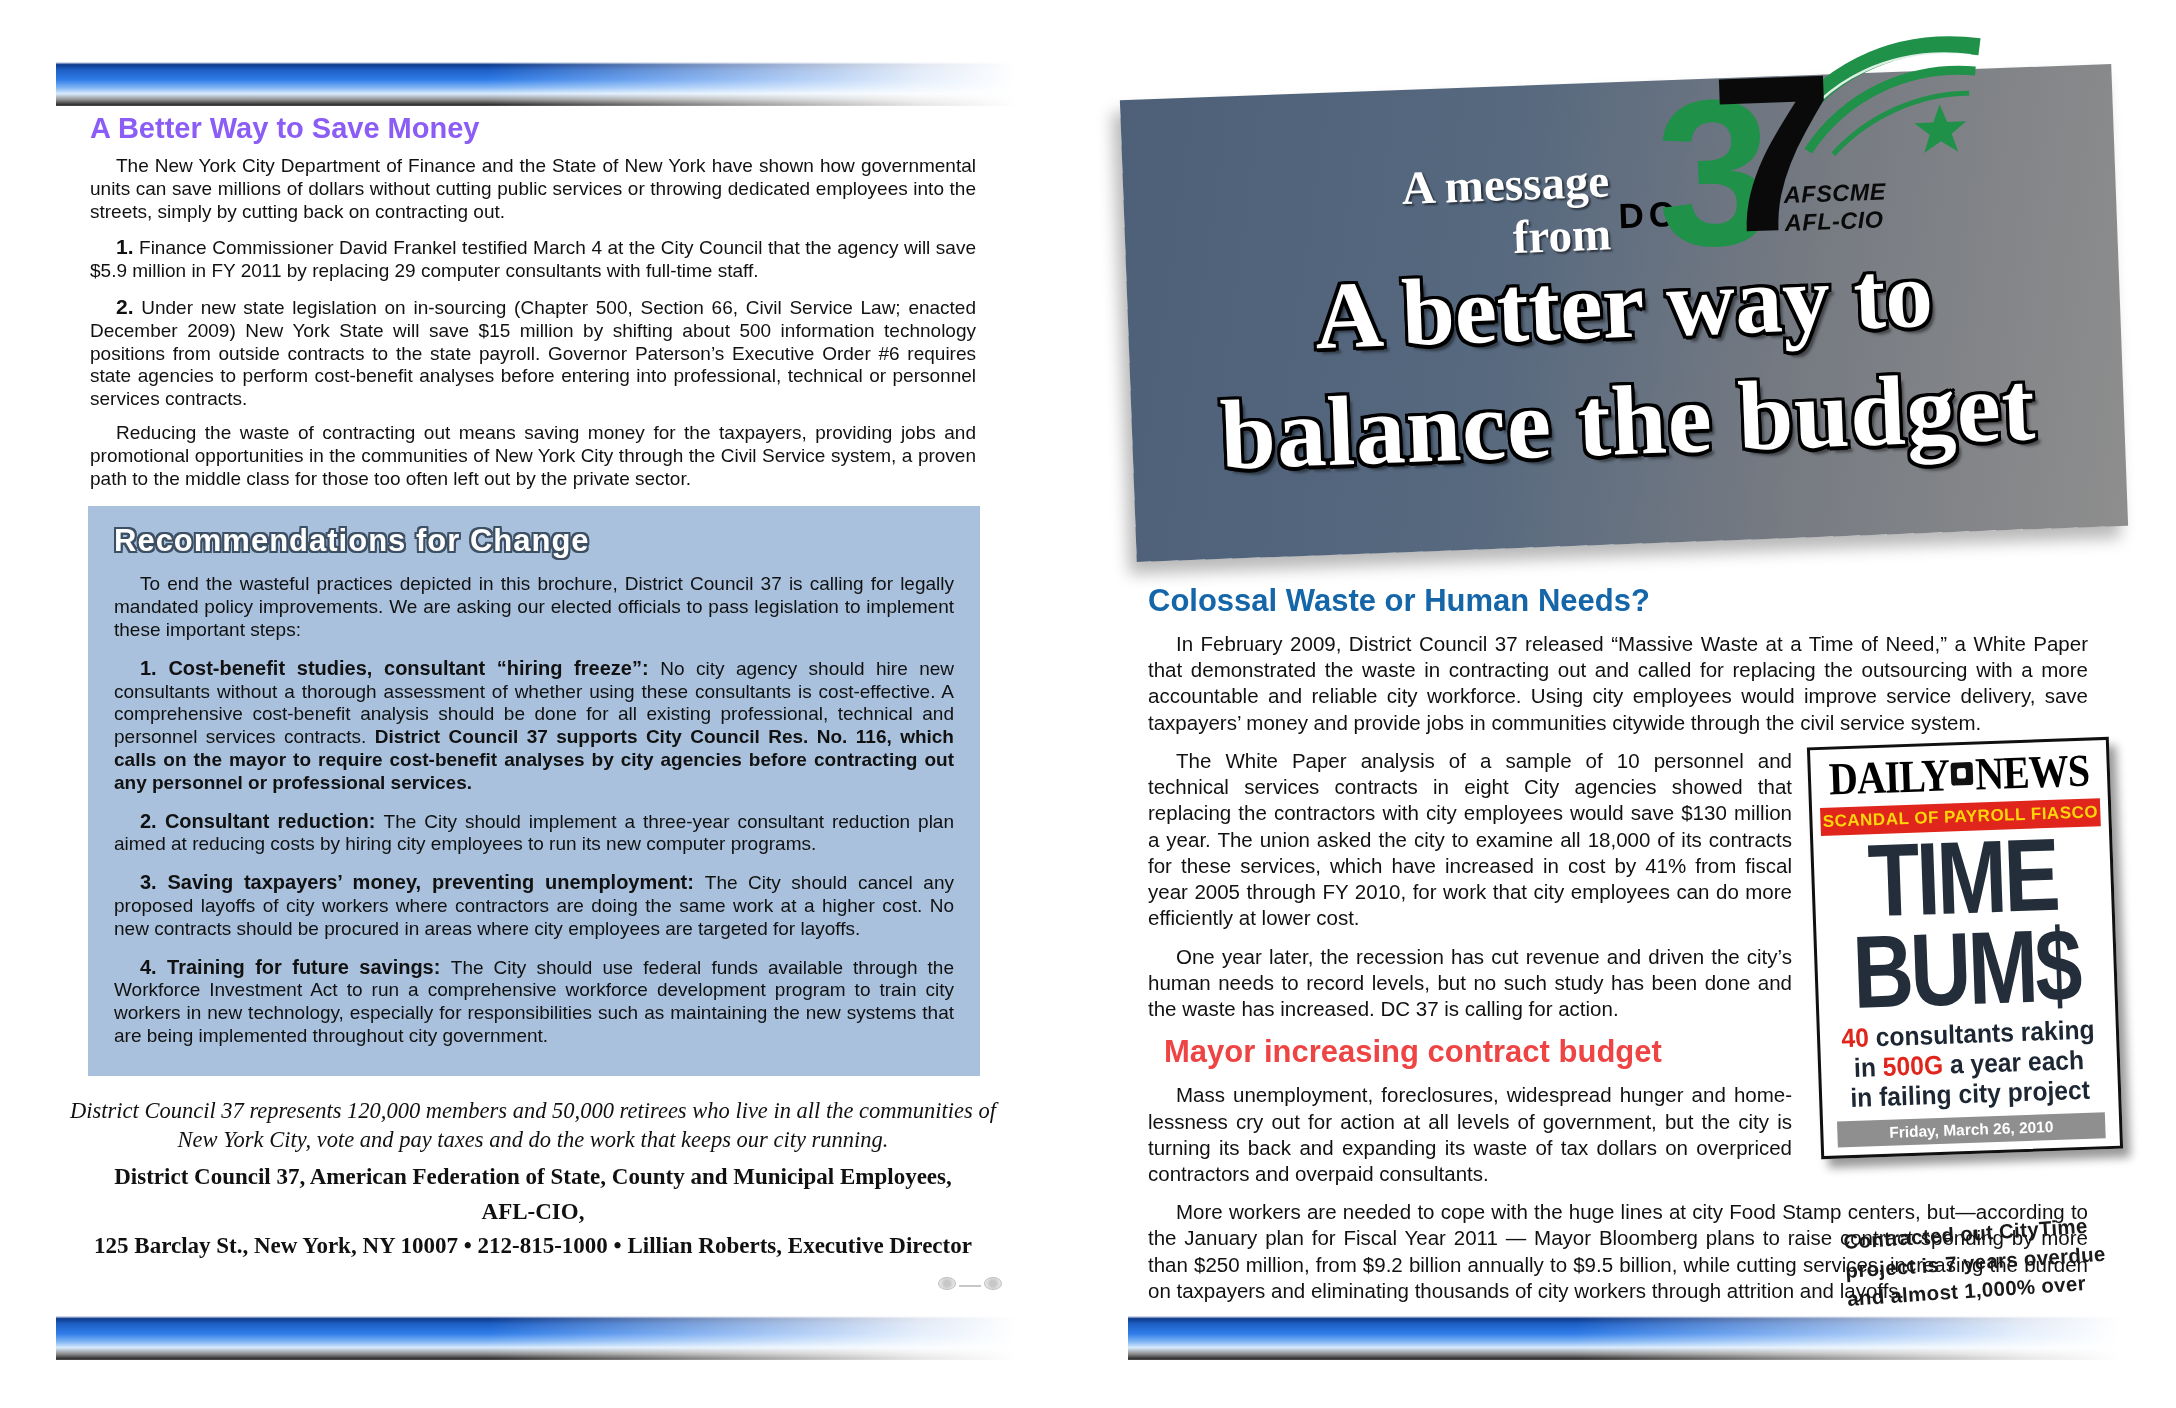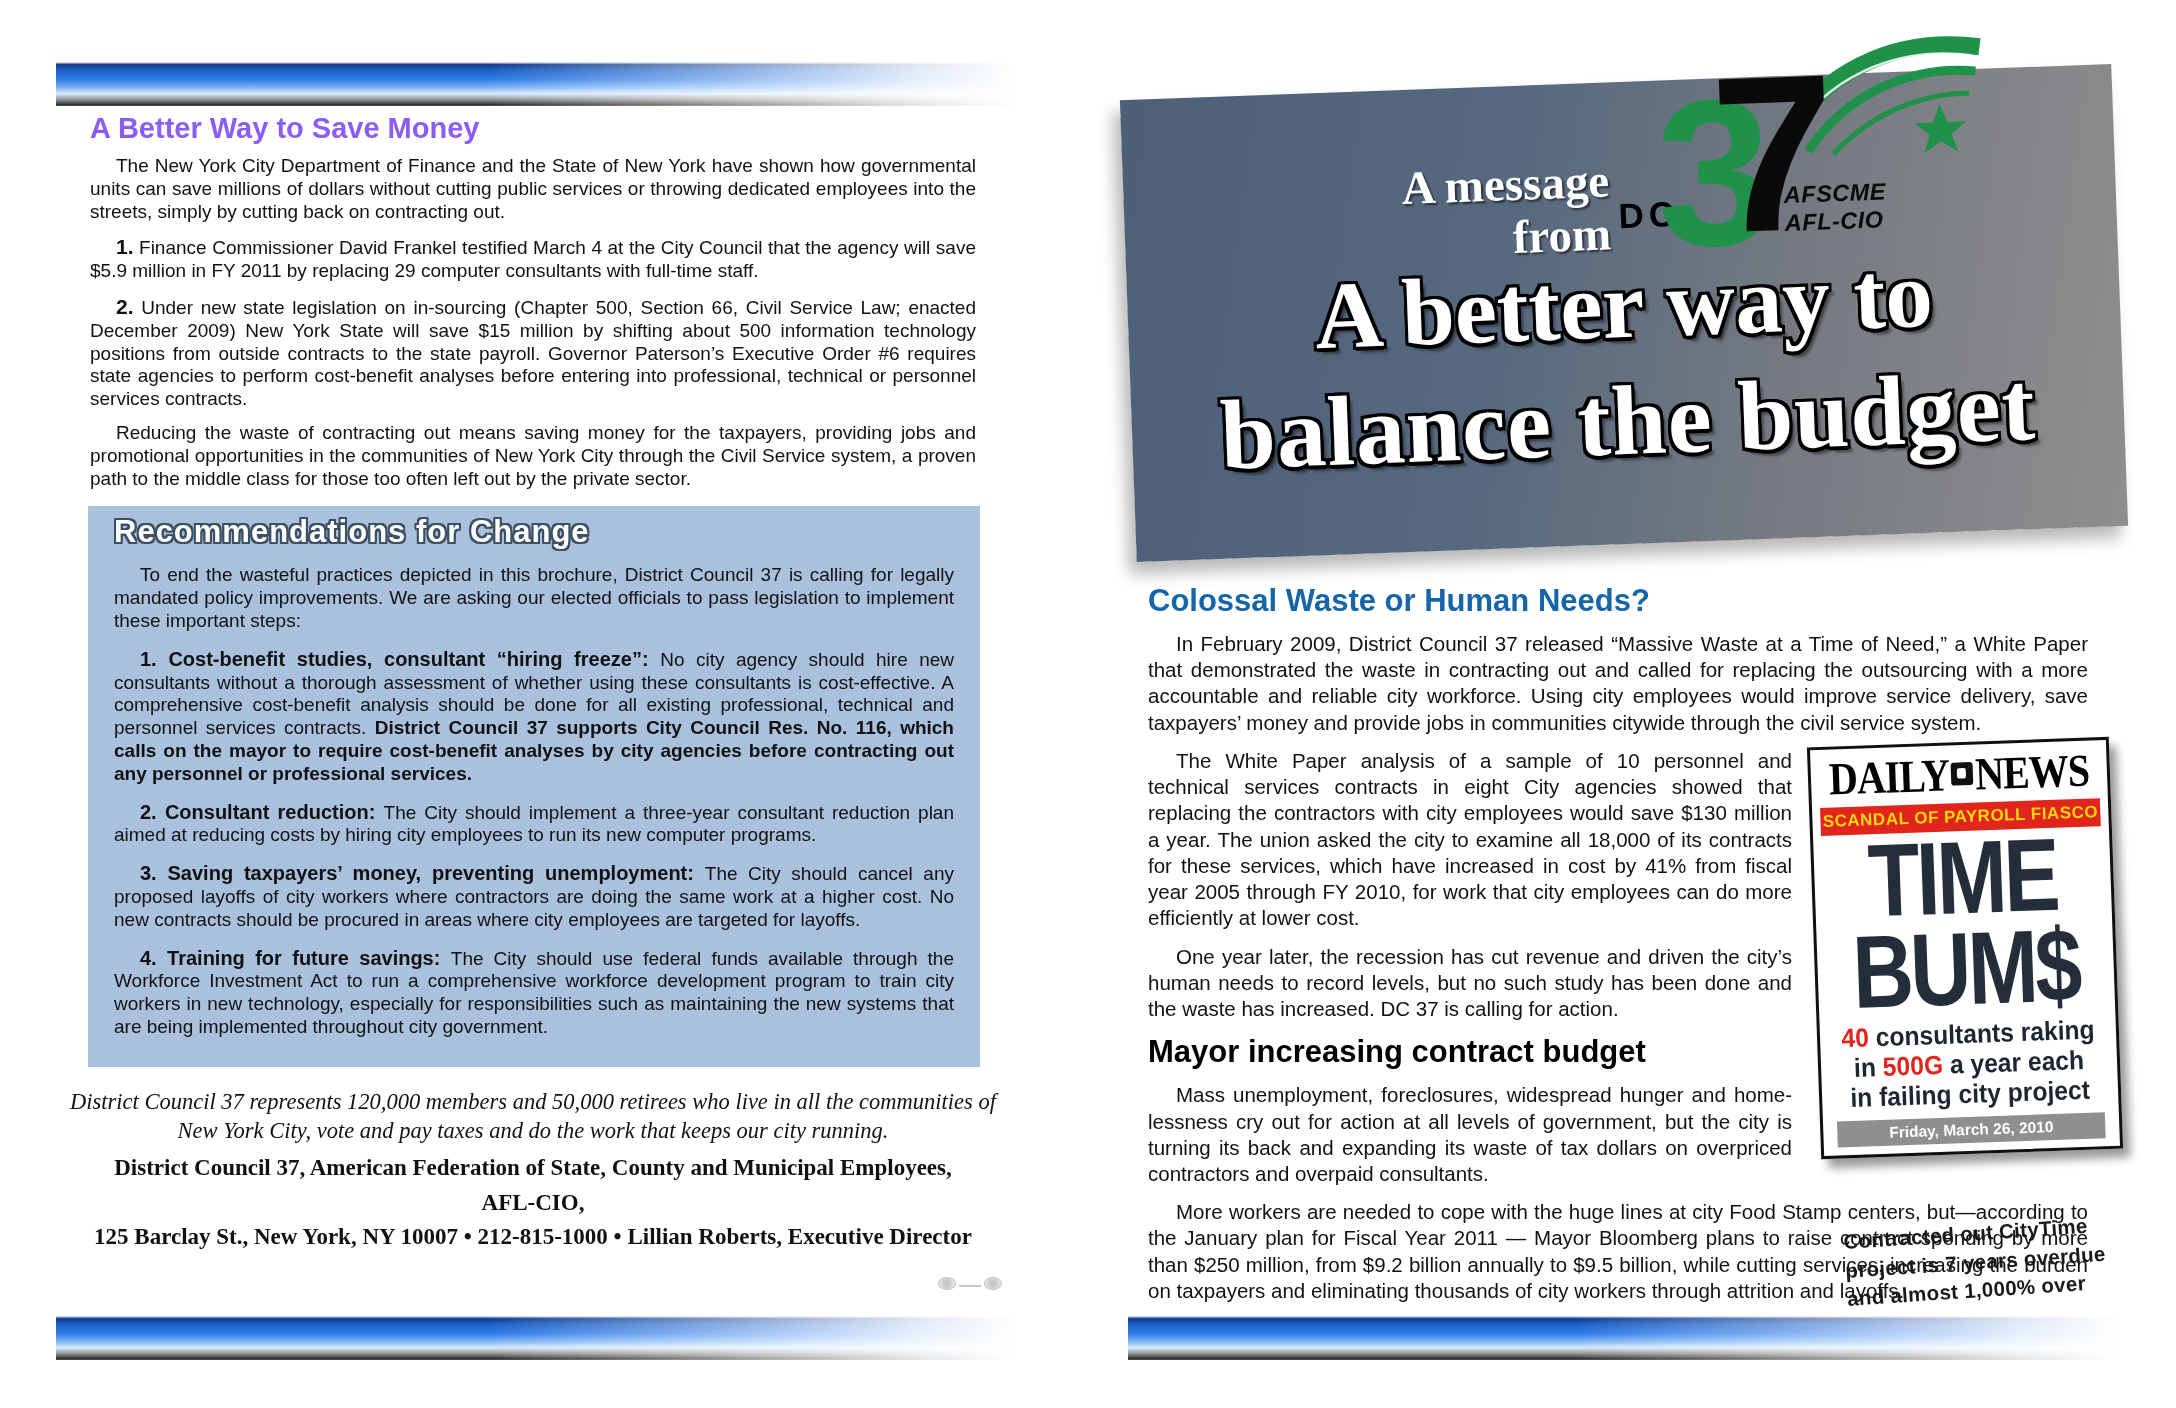--- a/index.html
+++ b/index.html
@@ -12,21 +12,21 @@
     position:absolute;height:44px;
     background:
       linear-gradient(to right, rgba(255,255,255,0) 45%, rgba(255,255,255,.88) 90%, #fff 100%),
       linear-gradient(to bottom,#ffffff 0%,#0d3a8c 6%,#1d5fc4 18%,#2f7ce8 40%,#7fb4f4 58%,#d8eafc 72%,#8f8f8f 86%,#303030 97%,#555 100%);
   }
   
   .left-col{position:absolute;left:90px;top:112px;width:886px;}
   h1.sec{font-size:29px;font-weight:bold;color:#8b5cf6;margin:0 0 10px 0;}
   .body-p{font-size:19px;line-height:1.2;text-align:justify;margin:0 0 11px 0;text-indent:26px;}
   .body-p .num{font-weight:bold;font-size:21px;}
-  .reco-box{background:#a9c1dc;margin:16px 0 0 -2px;padding:4px 26px 26px 26px;width:840px;}
+  .reco-box{background:#a9c1dc;margin:16px 0 0 -2px;padding:13px 26px 26px 26px;width:840px;}
   .reco-title{
     font-size:31px;font-weight:bold;color:#fff;letter-spacing:1px;margin:4px 0 14px 0;
     text-shadow:-2px -2px 0 #3c4f63,2px -2px 0 #3c4f63,-2px 2px 0 #3c4f63,2px 2px 0 #3c4f63,
                 -2px 0 0 #3c4f63,2px 0 0 #3c4f63,0 -2px 0 #3c4f63,0 2px 0 #3c4f63;
   }
   .reco-box .body-p{margin-bottom:14px;}
   .reco-box .lead{font-weight:bold;font-size:20px;}
   .footer-italic{
     font-family:Liberation Serif, serif;font-style:italic;font-size:22.5px;line-height:1.3;
     text-align:center;margin:20px 0 6px 0;width:930px;margin-left:-22px;
@@ -59,21 +59,21 @@
     position:absolute;left:0;width:100%;text-align:center;color:#fff;
     font-family:"Liberation Serif",serif;font-weight:bold;
     text-shadow:-3px -3px 0 #000,3px -3px 0 #000,-3px 3px 0 #000,3px 3px 0 #000,
                 -3px 0 0 #000,3px 0 0 #000,0 -3px 0 #000,0 4px 0 #000,5px 6px 3px rgba(0,0,0,.45);
   }
   .headline.l1{top:168px;font-size:95px;}
   .headline.l2{top:282px;font-size:99px;letter-spacing:1px;}
   
   .right-col{position:absolute;left:1148px;top:583px;width:952px;}
   h2.sec{font-size:31px;font-weight:bold;color:#1566a9;margin:0 0 12px 0;}
-  h2.sec2{font-size:31px;font-weight:bold;color:#000000;margin:10px 0 12px 0;}
+  h2.sec2{font-size:31px;font-weight:bold;color:#ef4444;margin:10px 0 12px 16px;}
   .rp{font-size:20.5px;line-height:1.28;text-align:justify;text-indent:28px;margin:0 12px 12px 0;}
   
   .clip-wrap{float:right;width:302px;margin:-6px -16px 10px 22px;}
   .clipping{
     background:#fff;border:3px solid #101010;padding:8px 8px 0 8px;
     transform:rotate(-2deg);box-shadow:7px 9px 10px rgba(0,0,0,.4);
   }
   .masthead{font-family:"Liberation Serif",serif;font-weight:bold;font-size:40px;color:#000;
     text-align:center;line-height:1;letter-spacing:-1px;transform:scaleY(1.15);margin:2px 0 8px 0;white-space:nowrap;}
   .cam{display:inline-block;width:22px;height:20px;background:#111;border-radius:3px;position:relative;top:-4px;margin:0 2px;}

